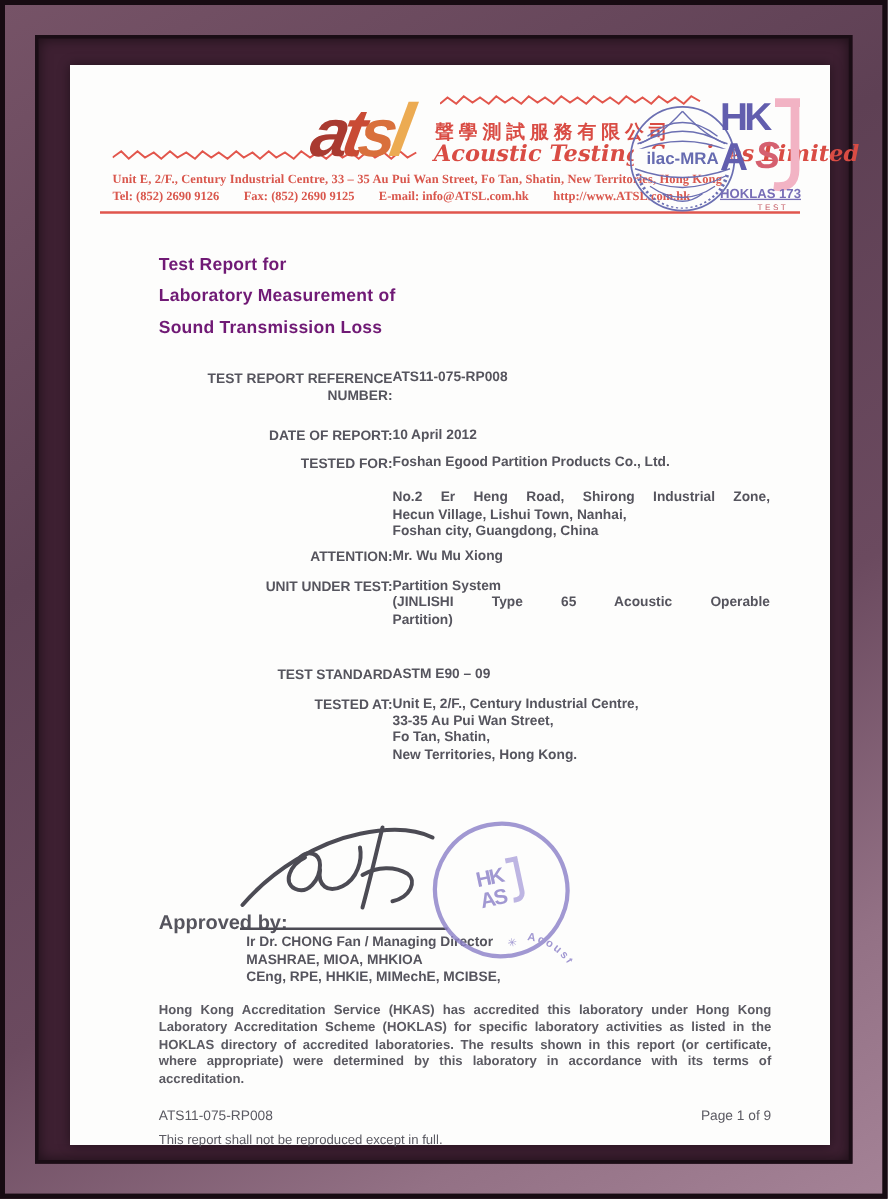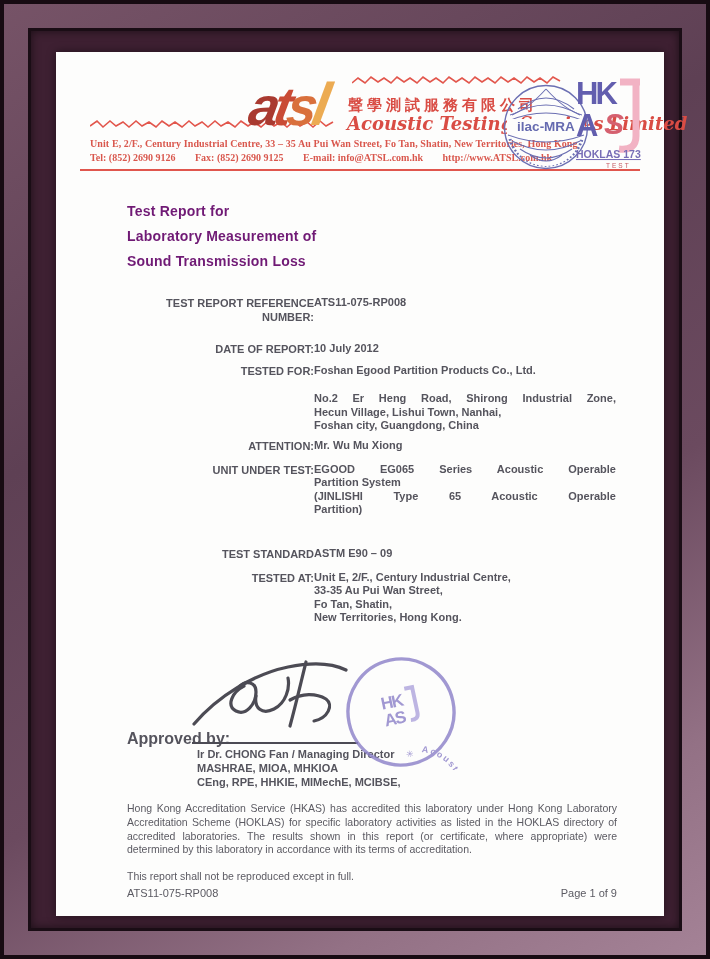--- a/index.html
+++ b/index.html
@@ -47,22 +47,22 @@
 
   
   .approved-label{position:absolute;left:71px;top:678px;font-size:16px;font-weight:bold;}
   .sig-svg{position:absolute;left:132px;top:598px;width:172px;height:94px;}
   .sig-line{position:absolute;left:136px;top:690px;width:166px;border-bottom:2px solid #4c4b54;}
   .sig-block{position:absolute;left:141px;top:695px;font-size:11px;font-weight:bold;line-height:14px;}
   .stamp{position:absolute;left:287px;top:602px;width:116px;height:116px;opacity:.82;}
 
   
   .accred{position:absolute;left:71px;top:750px;width:490px;font-size:10.5px;line-height:13.8px;
-    text-align:justify;color:#5b5a62;}
-  .repnote{position:absolute;left:71px;top:818px;font-size:10.5px;color:#5b5a62;}
+    text-align:justify;color:#5b5a62;font-weight:bold;}
+  .repnote{position:absolute;left:71px;top:854px;font-size:10.5px;color:#5b5a62;}
   .pagerow{position:absolute;left:71px;top:835px;width:490px;display:flex;
     justify-content:space-between;font-size:11px;color:#5b5a62;}
 </style>
 </head>
 <body>
 
 <div class="scene">
   <div class="mat"></div>
 
   <div class="page">
@@ -130,21 +130,21 @@
 
     <div class="fields">
 
       <div class="frow">
         <div class="flabel">TEST REPORT REFERENCE NUMBER:</div>
         <div class="fvalue">ATS11-075-RP008</div>
       </div>
 
       <div class="frow mt18">
         <div class="flabel">DATE OF REPORT:</div>
-        <div class="fvalue">10 July 2012</div>
+        <div class="fvalue">10 April 2012</div>
       </div>
 
       <div class="frow mt8">
         <div class="flabel">TESTED FOR:</div>
         <div class="fvalue">Foshan Egood Partition Products Co., Ltd.</div>
       </div>
 
       <div class="frow mt14">
         <div class="flabel"></div>
         <div class="fvalue">
@@ -155,21 +155,20 @@
       </div>
 
       <div class="frow mt6">
         <div class="flabel">ATTENTION:</div>
         <div class="fvalue">Mr. Wu Mu Xiong</div>
       </div>
 
       <div class="frow mt10">
         <div class="flabel">UNIT UNDER TEST:</div>
         <div class="fvalue">
-          <div class="jl">EGOOD EG065 Series Acoustic Operable</div>
           <div>Partition System</div>
           <div class="jl">(JINLISHI Type 65 Acoustic Operable</div>
           <div>Partition)</div>
         </div>
       </div>
 
       <div class="frow mt30">
         <div class="flabel">TEST STANDARD</div>
         <div class="fvalue">ASTM E90 – 09</div>
       </div>

